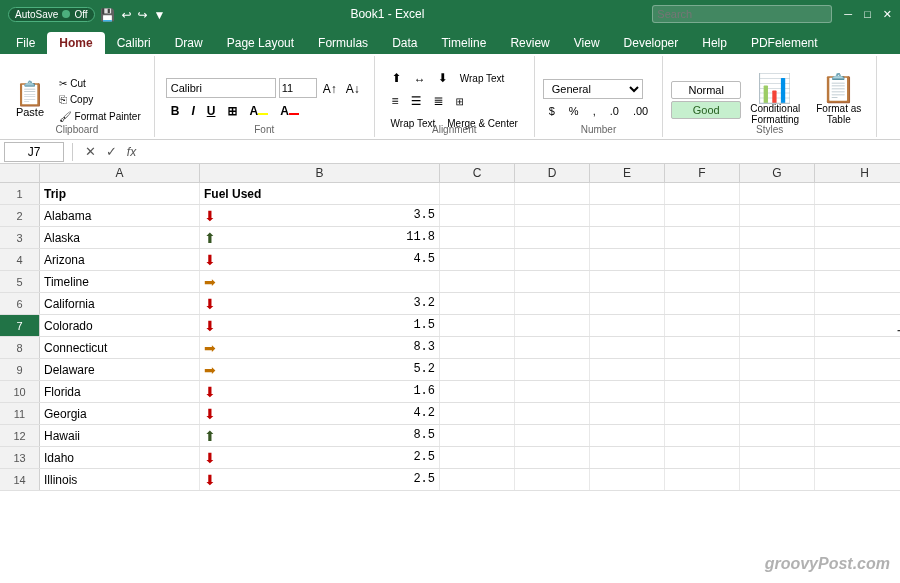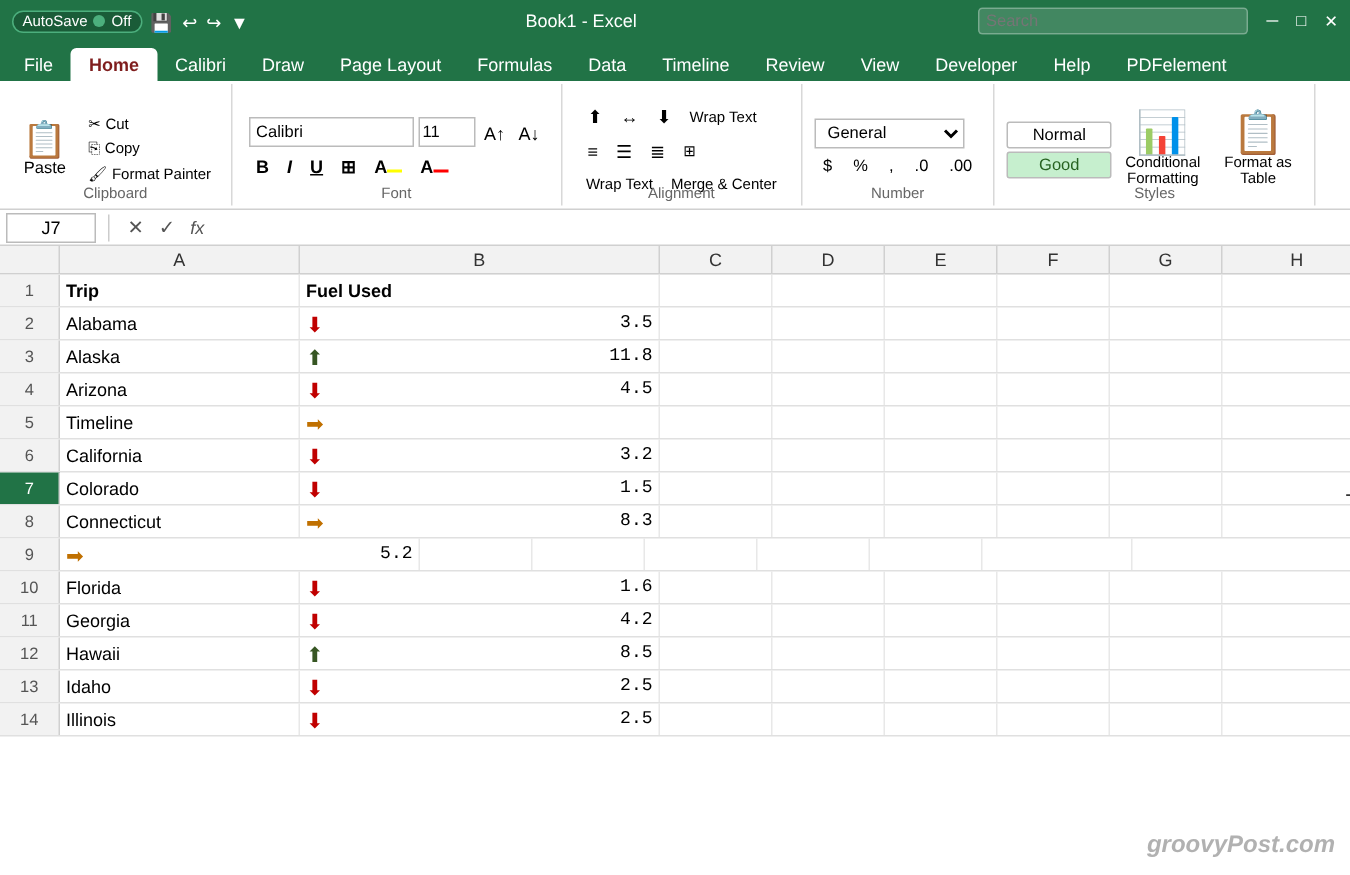--- a/index.html
+++ b/index.html
@@ -596,20 +596,21 @@
     <div class="cell cell-c"></div>
     <div class="cell cell-std"></div>
     <div class="cell cell-std"></div>
     <div class="cell cell-std"></div>
     <div class="cell cell-std"></div>
     <div class="cell cell-h-wide"></div>
 
   </div>
     <div class="grid-row">
     <div class="row-num">9</div>
+    <div class="cell cell-a">Delaware</div>
     <div class="cell cell-b">
         <div class="cell-b-inner">
           <span class="cell-b-icon"><span class="arrow-right">➡︎</span></span>
           <span class="cell-b-val">5.2</span>
         </div>
       </div>
     <div class="cell cell-c"></div>
     <div class="cell cell-std"></div>
     <div class="cell cell-std"></div>
     <div class="cell cell-std"></div>

